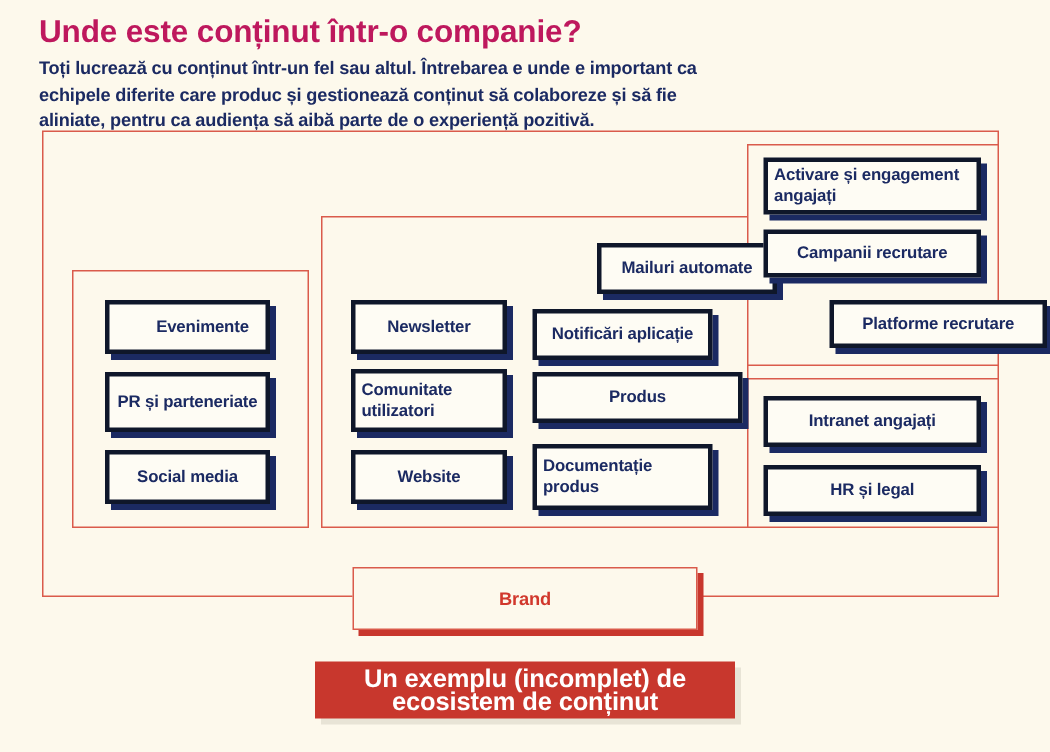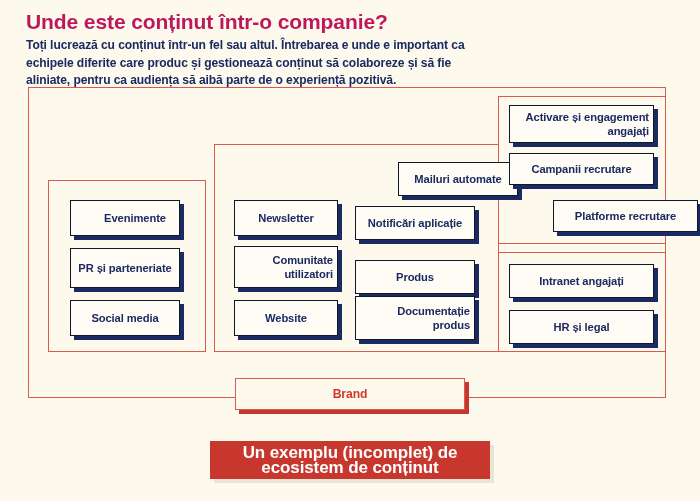--- a/index.html
+++ b/index.html
@@ -92,42 +92,42 @@
     height: 100px;
     z-index: 2;
     background: #FDF9EC;
   }
 
   
   .card {
     position: absolute;
     box-sizing: border-box;
     background: #FEFCF4;
-    border: 1px solid #0f172a;
+    border: 3px solid #0f172a;
     box-shadow: 4px 4px 0 0 #1B2A62;
     color: #1B2A62;
     font-size: 11.2px;
     font-weight: bold;
     letter-spacing: -0.1px;
     display: flex;
     align-items: center;
     justify-content: center;
-    text-align: right;
+    text-align: left;
     line-height: 14px;
     z-index: 4;
     padding: 0 4px;
   }
 
   
   .brand-box {
     position: absolute;
     left: 235px;
     top: 378px;
     width: 230px;
-    height: 32px;
+    height: 42px;
     box-sizing: border-box;
     background: #FDF9EC;
     border: 1.5px solid #DA5B4B;
     box-shadow: 4px 4px 0 0 #C8372D;
     color: #D1382C;
     font-size: 12.2px;
     font-weight: bold;
     display: flex;
     align-items: center;
     justify-content: center;
@@ -174,21 +174,21 @@
 
   <div id="cards-layer">
       <div class="card" style="left: 70px; top: 200px; width: 110px; height: 36px; padding-left: 24px;">Evenimente</div>
       <div class="card" style="left: 70px; top: 248px; width: 110px; height: 40px;">PR și parteneriate</div>
       <div class="card" style="left: 70px; top: 300px; width: 110px; height: 36px;">Social media</div>
       <div class="card" style="left: 234px; top: 200px; width: 104px; height: 36px;">Newsletter</div>
       <div class="card" style="left: 234px; top: 246px; width: 104px; height: 42px;">Comunitate utilizatori</div>
       <div class="card" style="left: 234px; top: 300px; width: 104px; height: 36px;">Website</div>
       <div class="card" style="left: 355px; top: 162px; width: 120px; height: 34px; margin-left: 43px;">Mailuri automate</div>
       <div class="card" style="left: 355px; top: 206px; width: 120px; height: 34px;">Notificări aplicație</div>
-      <div class="card" style="left: 355px; top: 248px; width: 120px; height: 34px; margin-top: 12px;">Produs</div>
+      <div class="card" style="left: 355px; top: 248px; width: 140px; height: 34px;">Produs</div>
       <div class="card" style="left: 355px; top: 296px; width: 120px; height: 44px;">Documentație produs</div>
       <div class="card" style="left: 509px; top: 105px; width: 145px; height: 38px;">Activare și engagement angajați</div>
       <div class="card" style="left: 509px; top: 153px; width: 145px; height: 32px;">Campanii recrutare</div>
       <div class="card" style="left: 509px; top: 200px; width: 145px; height: 32px; margin-left: 44px;">Platforme recrutare</div>
       <div class="card" style="left: 509px; top: 264px; width: 145px; height: 34px;">Intranet angajați</div>
       <div class="card" style="left: 509px; top: 310px; width: 145px; height: 34px;">HR și legal</div>
     </div>
 
   <div class="brand-box">Brand</div>
 

